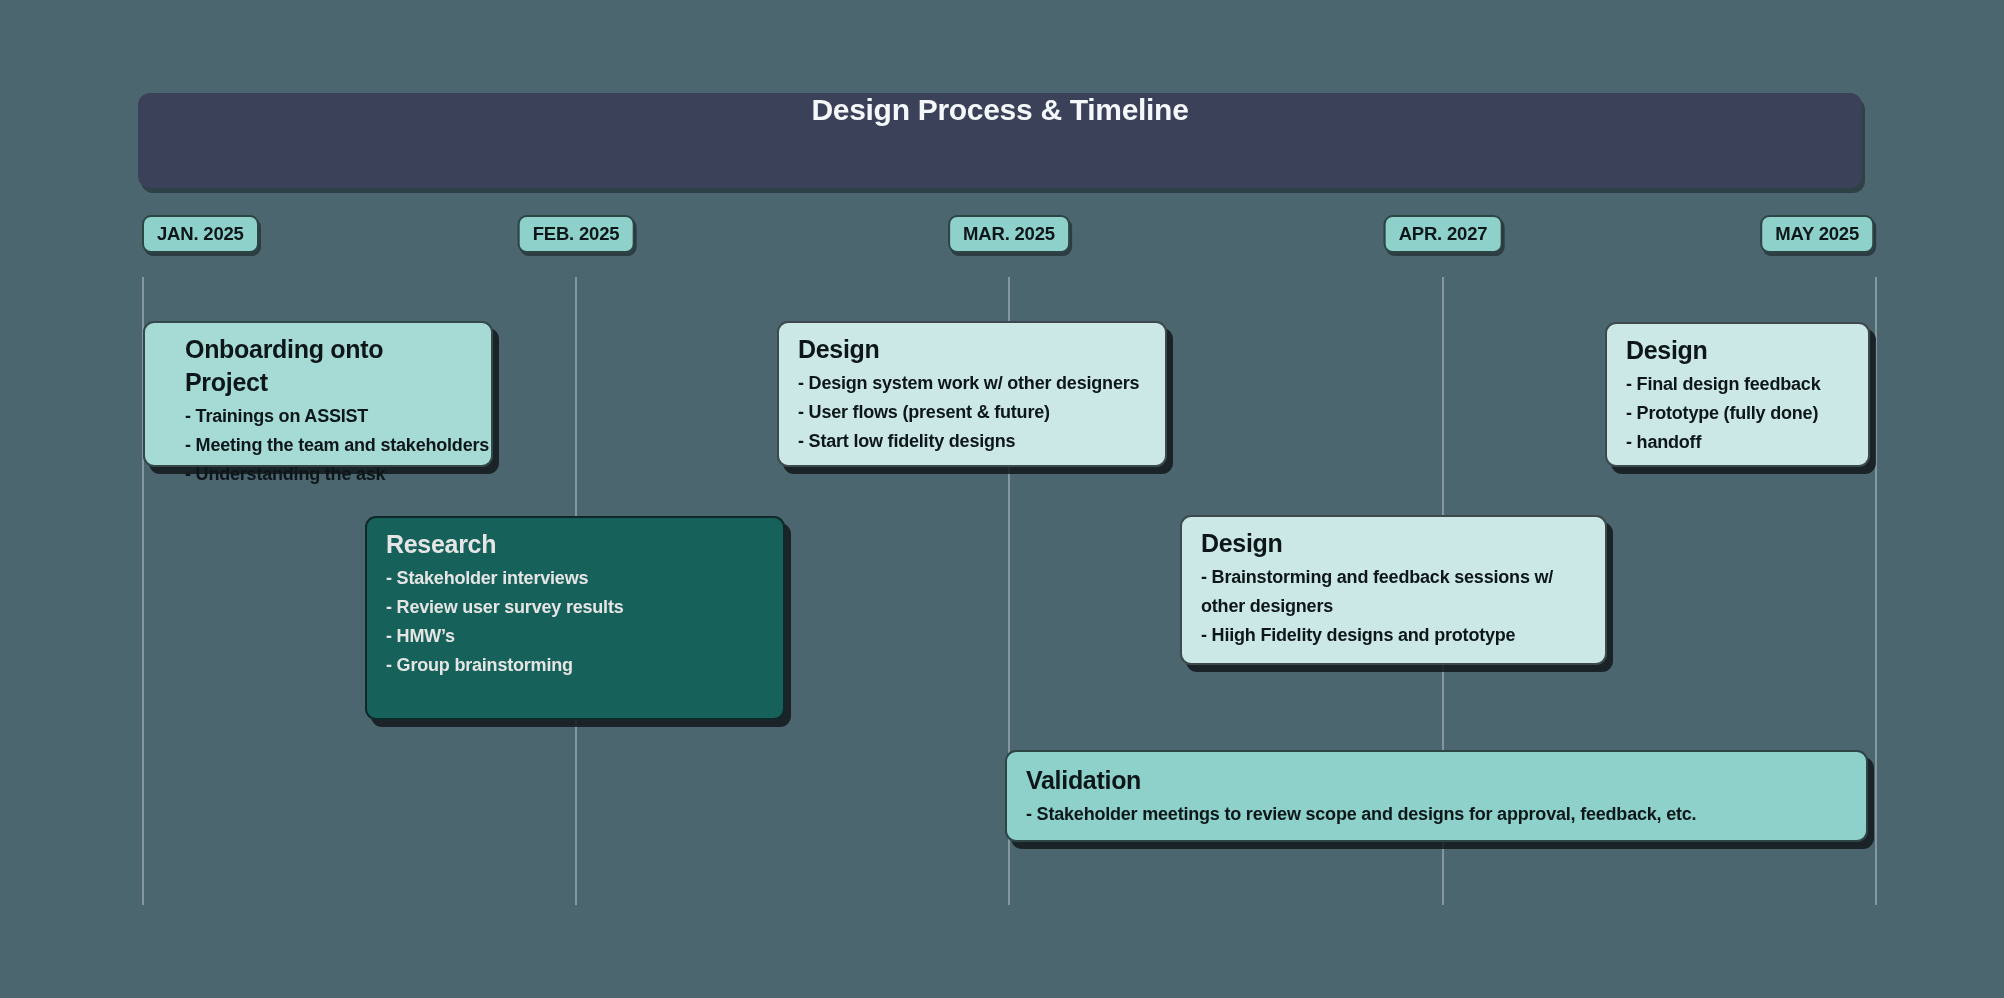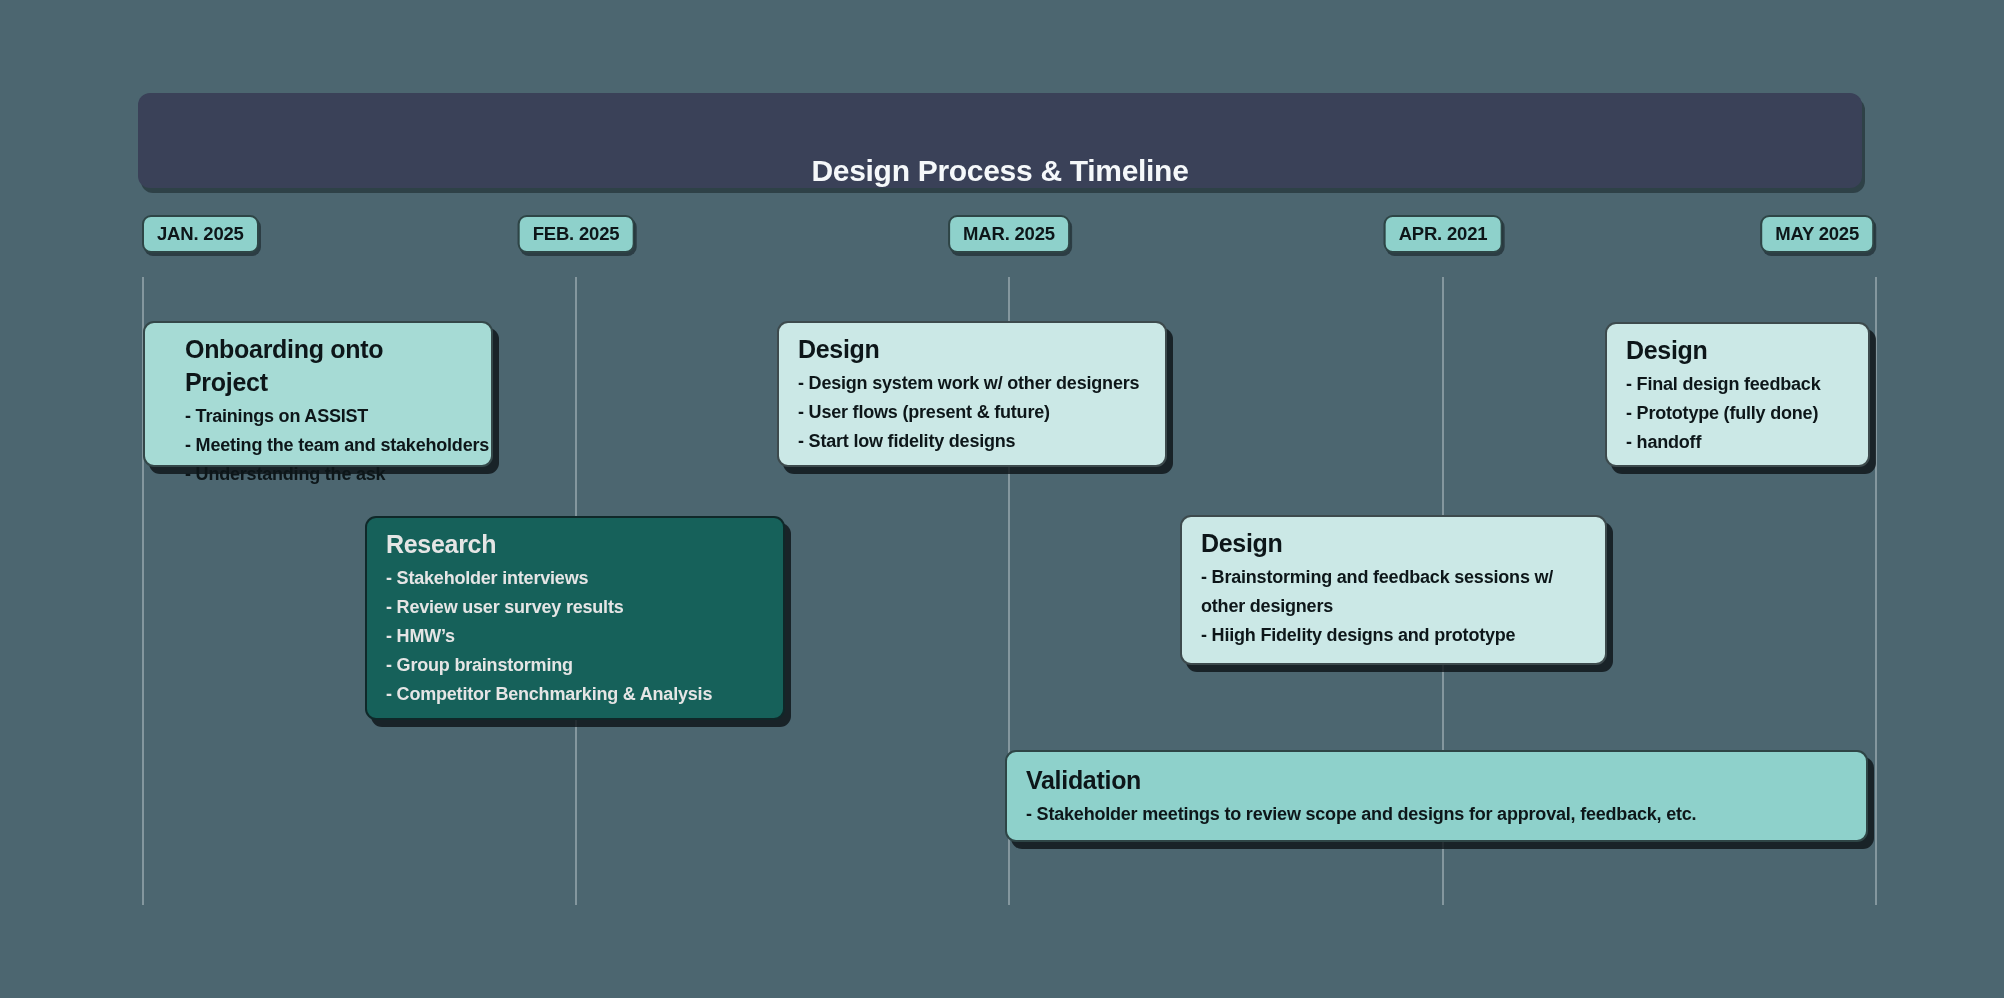--- a/index.html
+++ b/index.html
@@ -8,21 +8,21 @@
     background: #4c6670;
     font-family: "Liberation Sans", "DejaVu Sans", sans-serif;
     position: relative; overflow: hidden;
   }
   .stage { position: absolute; inset: 0; }
 
   
   .header {
     position: absolute; left: 138px; top: 93px; width: 1724px; height: 95px;
     background: #3a4158; border-radius: 12px;
-    display: flex; align-items: flex-end; justify-content: center;
+    display: flex; align-items: flex-start; justify-content: center;
     box-shadow: 3px 5px 0 rgba(12,19,23,0.45);
   }
   .header h1 {
     margin: 0; color: #f5f8fa; font-size: 30px; font-weight: 700; letter-spacing: -0.3px;
   }
 
   
   .line {
     position: absolute; top: 277px; height: 628px; width: 2px;
     background: rgba(223,231,234,0.38); z-index: 1;
@@ -83,37 +83,36 @@
 
   <div class="line line--1"></div>
   <div class="line line--2"></div>
   <div class="line line--3"></div>
   <div class="line line--4"></div>
   <div class="line line--5"></div>
 
   <div class="badge badge--jan">JAN. 2025</div>
   <div class="badge badge--feb">FEB. 2025</div>
   <div class="badge badge--mar">MAR. 2025</div>
-  <div class="badge badge--apr">APR. 2021</div>
+  <div class="badge badge--apr">APR. 2027</div>
   <div class="badge badge--may">MAY 2025</div>
 
   <section class="card card--onboarding">
     <h2 class="card-title">Onboarding onto Project</h2>
     <div class="bullet">- Trainings on ASSIST</div>
     <div class="bullet">- Meeting the team and stakeholders</div>
     <div class="bullet">- Understanding the ask</div>
   </section>
 
   <section class="card card--research">
     <h2 class="card-title">Research</h2>
     <div class="bullet">- Stakeholder interviews</div>
     <div class="bullet">- Review user survey results</div>
     <div class="bullet">- HMW’s</div>
     <div class="bullet">- Group brainstorming</div>
-    <div class="bullet">- Competitor Benchmarking &amp; Analysis</div>
   </section>
 
   <section class="card card--design-mar">
     <h2 class="card-title">Design</h2>
     <div class="bullet">- Design system work w/ other designers</div>
     <div class="bullet">- User flows (present &amp; future)</div>
     <div class="bullet">- Start low fidelity designs</div>
   </section>
 
   <section class="card card--design-apr">

